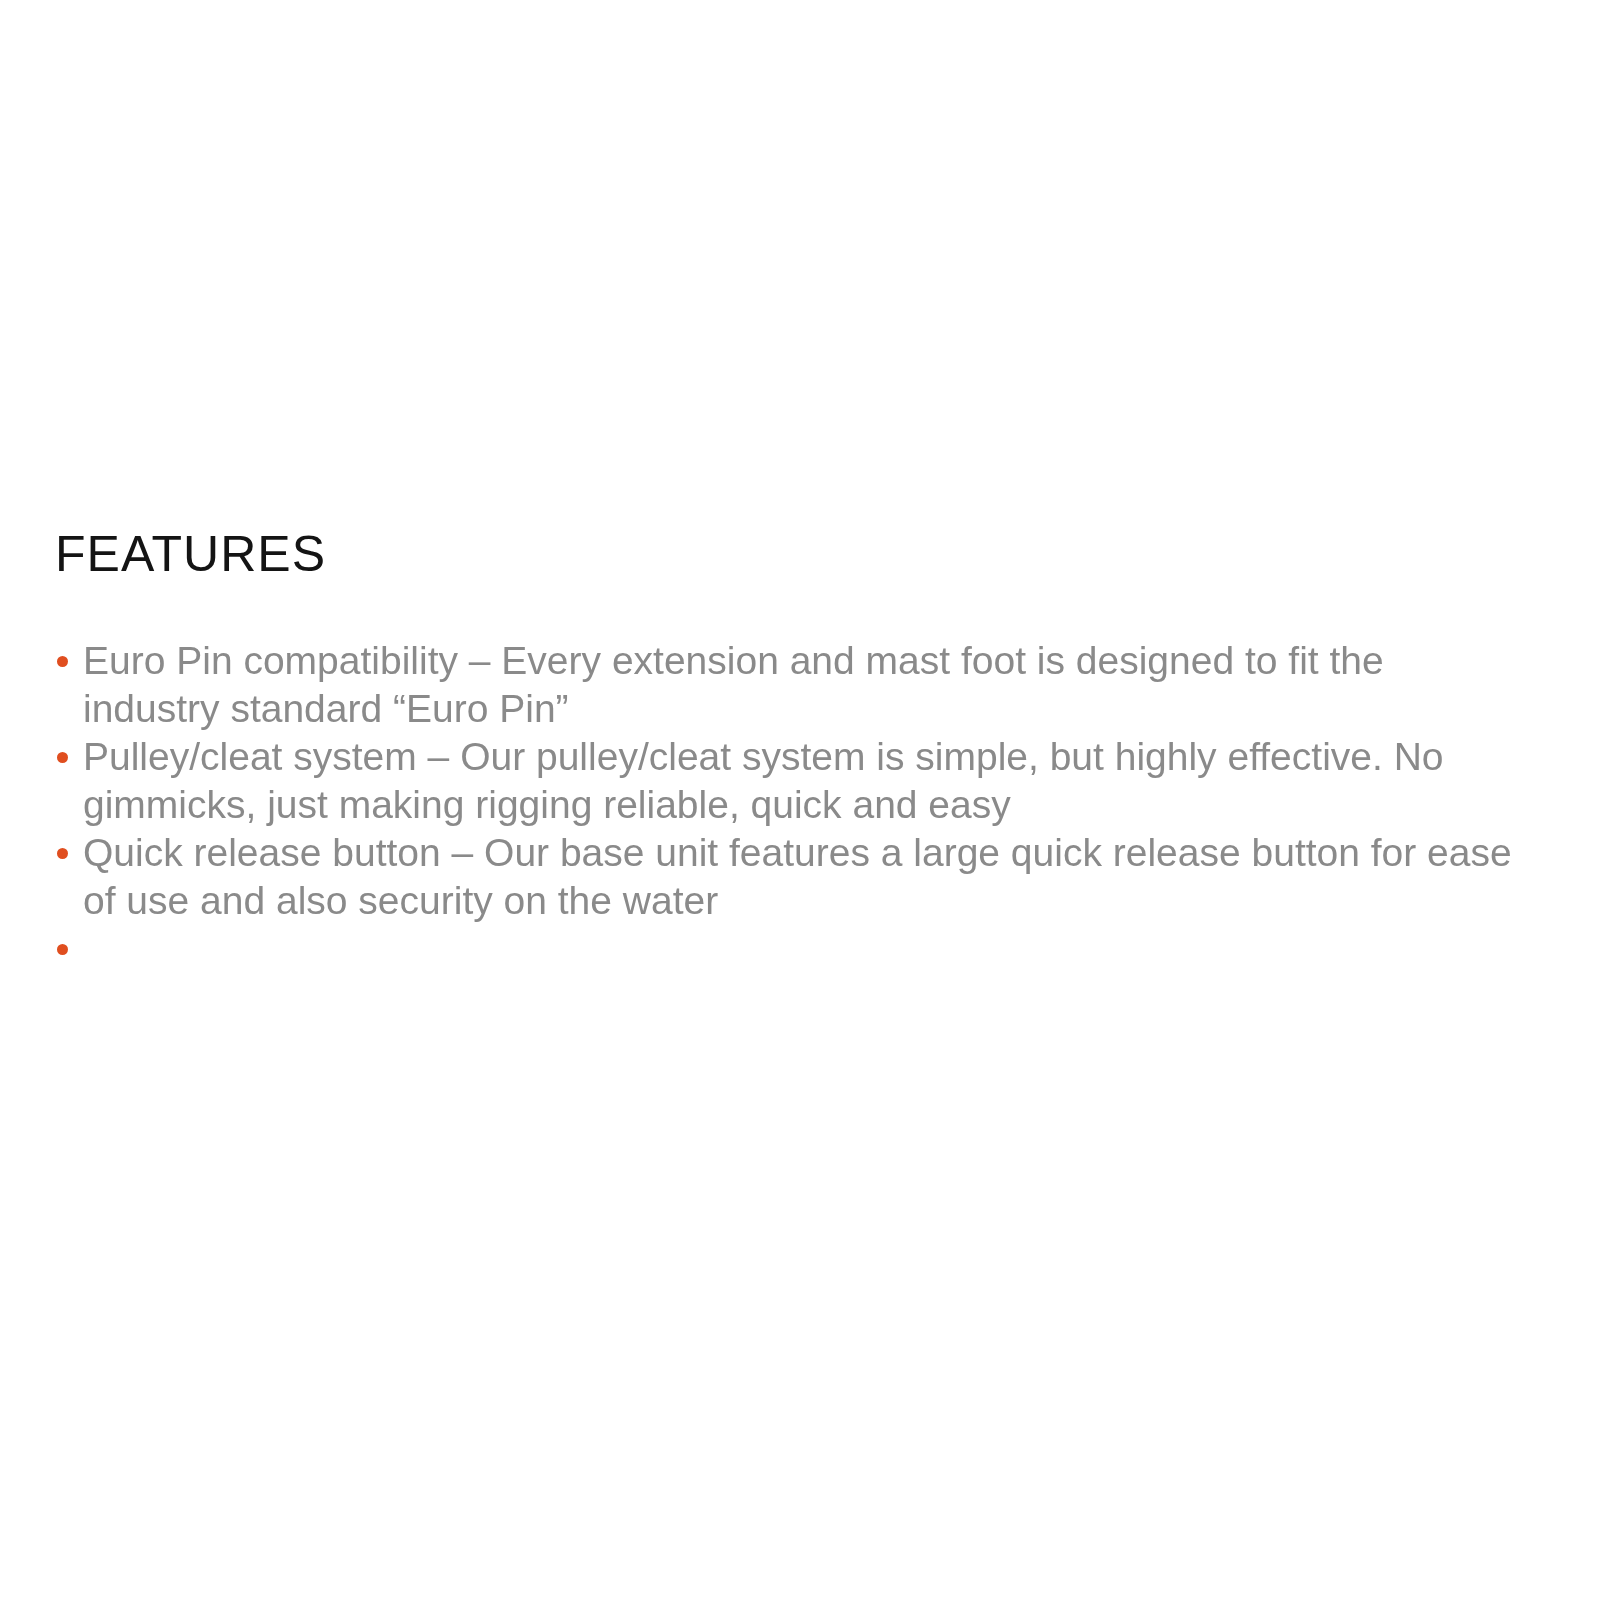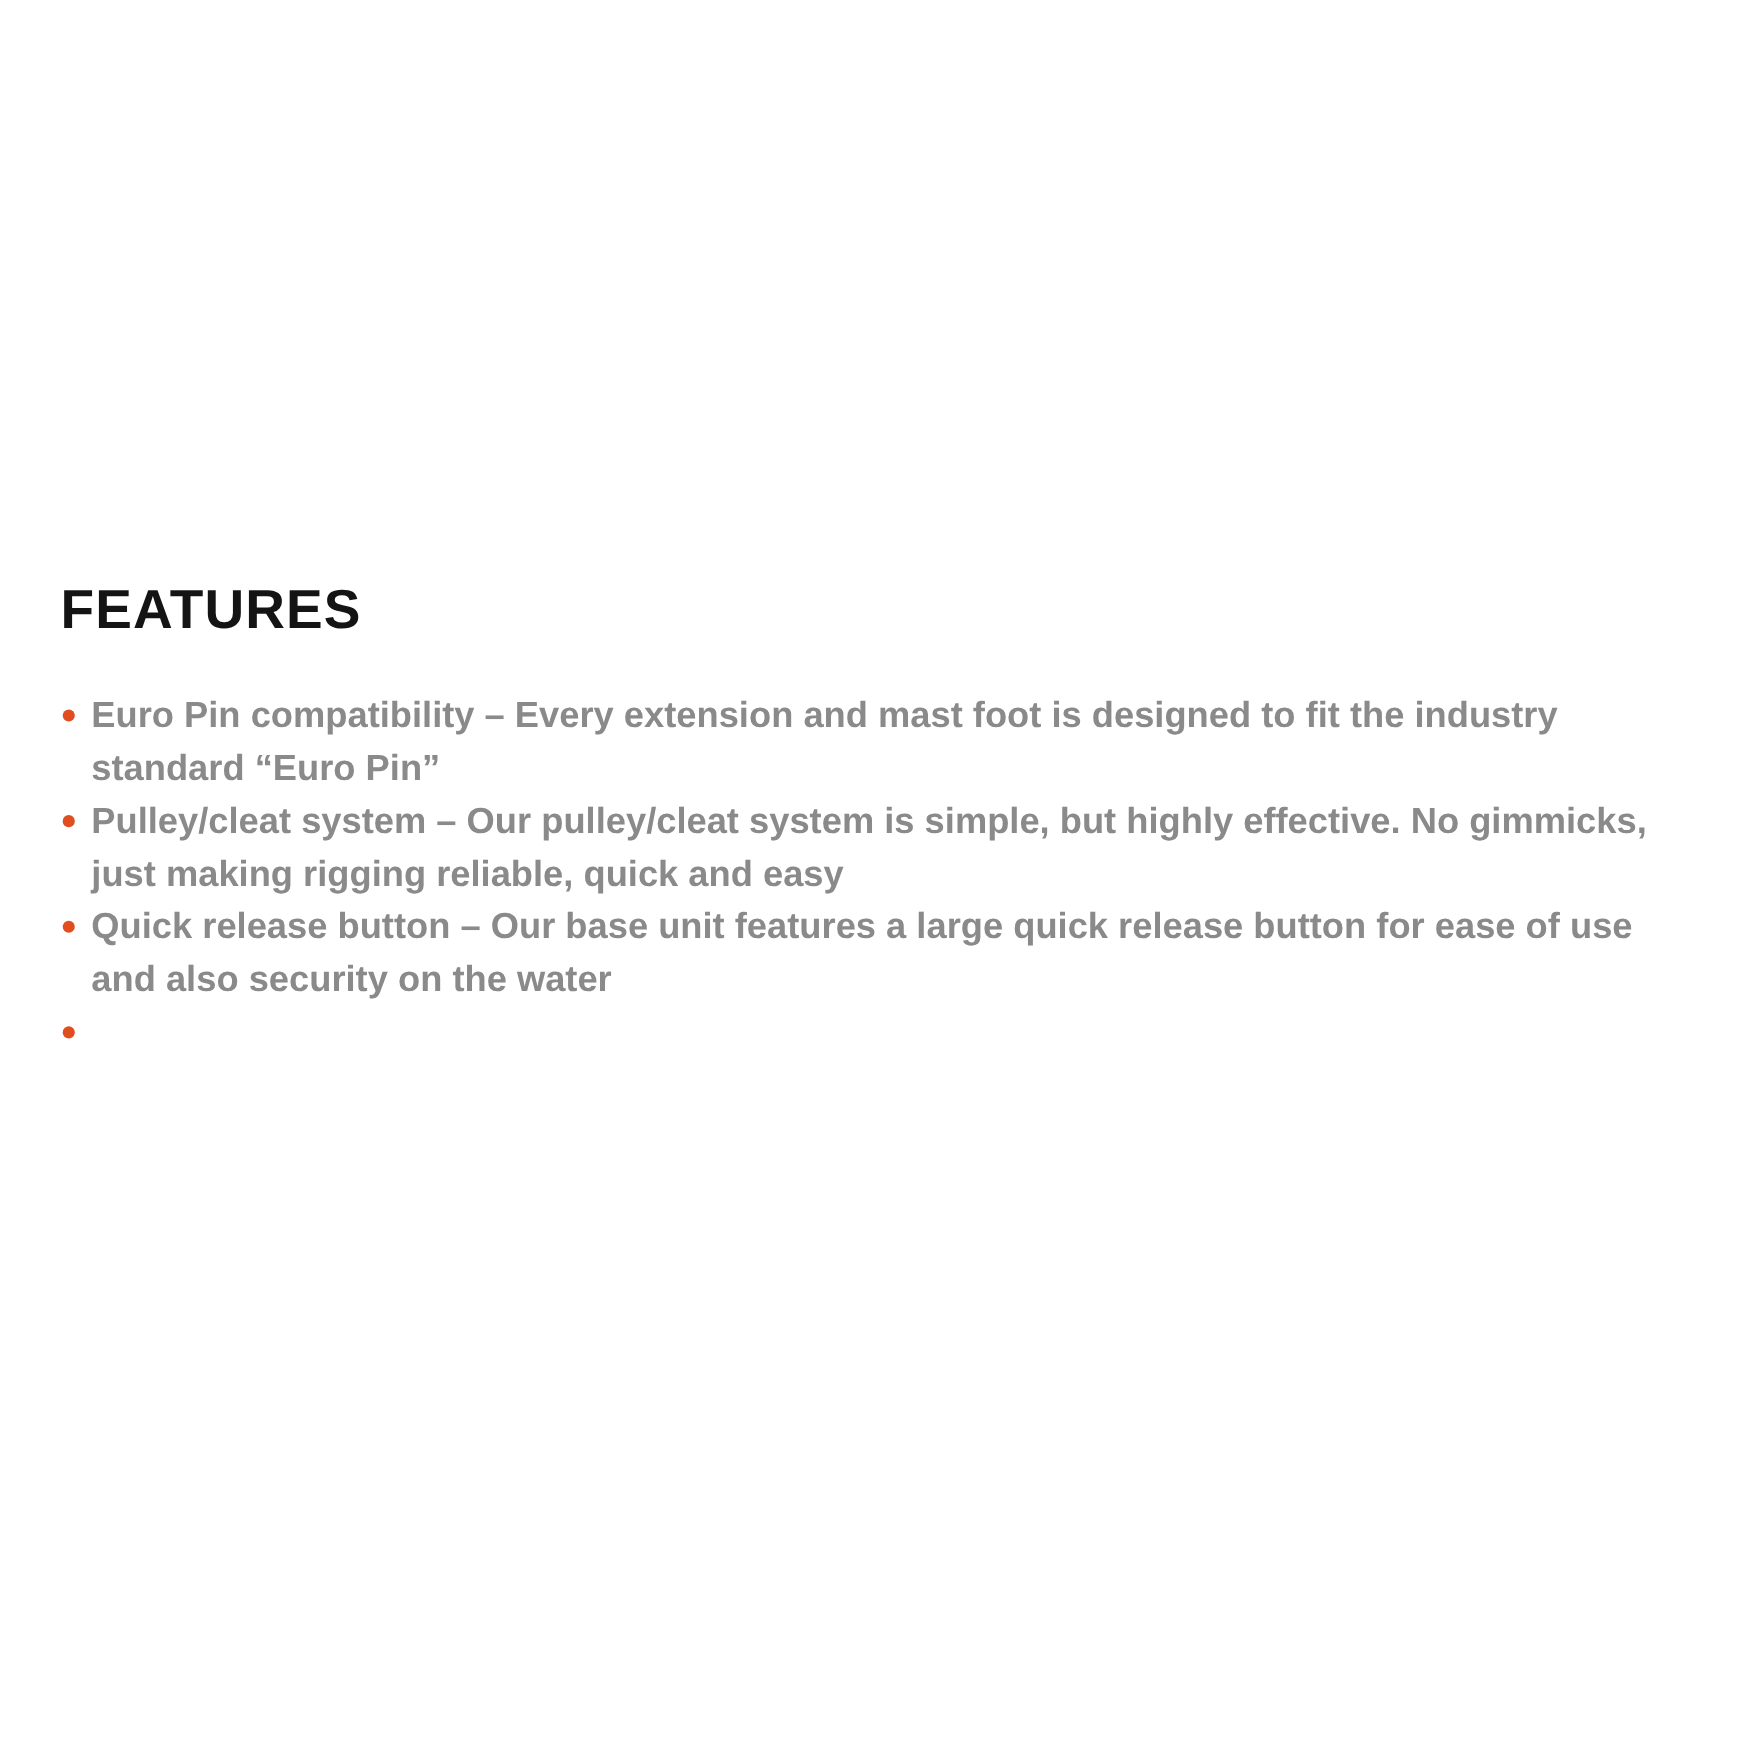--- a/index.html
+++ b/index.html
@@ -17,36 +17,35 @@
     overflow: hidden;
   }
   .page {
     width: 1600px;
     height: 1600px;
     background: var(--background);
     padding: 525px 55px 0 55px;
   }
   .section-title {
     font-size: 50px;
-    font-weight: 700;
+    font-weight: 400;
     letter-spacing: 1px;
     color: var(--heading);
-    margin-bottom: 43px;
+    margin-bottom: 54px;
   }
   .features-list {
     list-style: none;
     max-width: 1470px;
   }
   .features-list li {
     position: relative;
     padding-left: 28px;
-    font-size: 33px;
+    font-size: 39px;
     line-height: 48px;
     color: var(--text);
-    font-weight: bold;
   }
   .features-list .bullet {
     position: absolute;
     left: 2px;
     top: 19px;
     width: 11px;
     height: 11px;
     border-radius: 50%;
     background: var(--accent);
   }

